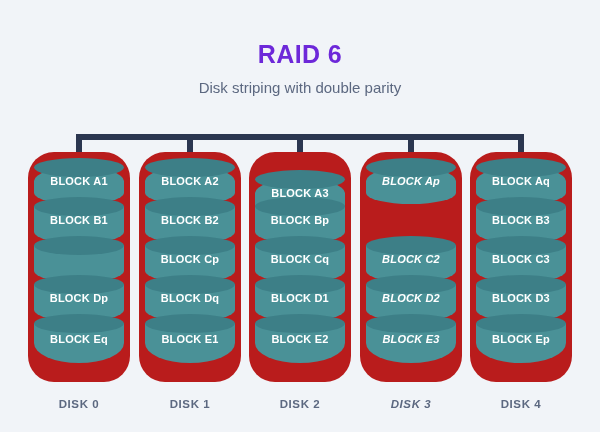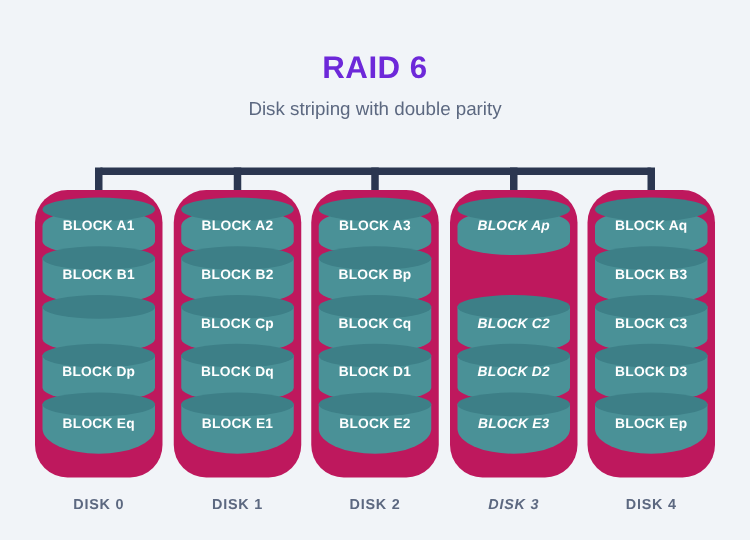--- a/index.html
+++ b/index.html
@@ -68,21 +68,21 @@
   .disk-col {
     position: absolute;
     top: 0;
     width: 102px;
     text-align: center;
   }
   .casing {
     position: relative;
     width: 102px;
     height: 230px;
-    background: #be185d;
+    background: #b91c1c;
     border-radius: 26px;
     box-sizing: border-box;
     padding-left: 20px;
   }
   .stack {
     position: absolute;
     left: 6px;
     top: 6px;
     width: 90px;
     height: 218px;
@@ -218,87 +218,87 @@
             <div class="cap"></div>
             <div class="label">BLOCK E1</div>
           </div>
         </div>
       </div>
       <div class="disk-label">DISK 1</div>
     </div>
     <div class="disk-col" style="left: 249px;">
       <div class="casing">
         <div class="stack">
+          <div class="blk first" style="top: 12px; z-index: 10;">
+            <div class="body"></div>
+            <div class="cap"></div>
+            <div class="label">BLOCK A3</div>
+          </div>
+          <div class="blk" style="top: 39px; z-index: 11;">
+            <div class="body"></div>
+            <div class="cap"></div>
+            <div class="label">BLOCK Bp</div>
+          </div>
+          <div class="blk" style="top: 78px; z-index: 12;">
+            <div class="body"></div>
+            <div class="cap"></div>
+            <div class="label">BLOCK Cq</div>
+          </div>
+          <div class="blk" style="top: 117px; z-index: 13;">
+            <div class="body"></div>
+            <div class="cap"></div>
+            <div class="label">BLOCK D1</div>
+          </div>
+          <div class="blk last" style="top: 156px; z-index: 14;">
+            <div class="body"></div>
+            <div class="cap"></div>
+            <div class="label">BLOCK E2</div>
+          </div>
+        </div>
+      </div>
+      <div class="disk-label">DISK 2</div>
+    </div>
+    <div class="disk-col" style="left: 360px; font-style: italic;">
+      <div class="casing">
+        <div class="stack">
           <div class="blk first" style="top: 0px; z-index: 10;">
             <div class="body"></div>
             <div class="cap"></div>
-            <div class="label">BLOCK A3</div>
+            <div class="label">BLOCK Ap</div>
+          </div>
+          <div class="blk" style="top: 78px; z-index: 12;">
+            <div class="body"></div>
+            <div class="cap"></div>
+            <div class="label">BLOCK C2</div>
+          </div>
+          <div class="blk" style="top: 117px; z-index: 13;">
+            <div class="body"></div>
+            <div class="cap"></div>
+            <div class="label">BLOCK D2</div>
+          </div>
+          <div class="blk last" style="top: 156px; z-index: 14;">
+            <div class="body"></div>
+            <div class="cap"></div>
+            <div class="label">BLOCK E3</div>
+          </div>
+        </div>
+      </div>
+      <div class="disk-label">DISK 3</div>
+    </div>
+    <div class="disk-col" style="left: 470px;">
+      <div class="casing">
+        <div class="stack">
+          <div class="blk first" style="top: 0px; z-index: 10;">
+            <div class="body"></div>
+            <div class="cap"></div>
+            <div class="label">BLOCK Aq</div>
           </div>
           <div class="blk" style="top: 39px; z-index: 11;">
             <div class="body"></div>
             <div class="cap"></div>
-            <div class="label">BLOCK Bp</div>
-          </div>
-          <div class="blk" style="top: 78px; z-index: 12;">
-            <div class="body"></div>
-            <div class="cap"></div>
-            <div class="label">BLOCK Cq</div>
-          </div>
-          <div class="blk" style="top: 117px; z-index: 13;">
-            <div class="body"></div>
-            <div class="cap"></div>
-            <div class="label">BLOCK D1</div>
-          </div>
-          <div class="blk last" style="top: 156px; z-index: 14;">
-            <div class="body"></div>
-            <div class="cap"></div>
-            <div class="label">BLOCK E2</div>
-          </div>
-        </div>
-      </div>
-      <div class="disk-label">DISK 2</div>
-    </div>
-    <div class="disk-col" style="left: 360px; font-style: italic;">
-      <div class="casing">
-        <div class="stack">
-          <div class="blk first" style="top: 0px; z-index: 10;">
-            <div class="body"></div>
-            <div class="cap"></div>
-            <div class="label">BLOCK Ap</div>
-          </div>
-          <div class="blk" style="top: 78px; z-index: 12;">
-            <div class="body"></div>
-            <div class="cap"></div>
-            <div class="label">BLOCK C2</div>
-          </div>
-          <div class="blk" style="top: 117px; z-index: 13;">
-            <div class="body"></div>
-            <div class="cap"></div>
-            <div class="label">BLOCK D2</div>
-          </div>
-          <div class="blk last" style="top: 156px; z-index: 14;">
-            <div class="body"></div>
-            <div class="cap"></div>
-            <div class="label">BLOCK E3</div>
-          </div>
-        </div>
-      </div>
-      <div class="disk-label">DISK 3</div>
-    </div>
-    <div class="disk-col" style="left: 470px;">
-      <div class="casing">
-        <div class="stack">
-          <div class="blk first" style="top: 0px; z-index: 10;">
-            <div class="body"></div>
-            <div class="cap"></div>
-            <div class="label">BLOCK Aq</div>
-          </div>
-          <div class="blk" style="top: 39px; z-index: 11;">
-            <div class="body"></div>
-            <div class="cap"></div>
             <div class="label">BLOCK B3</div>
           </div>
           <div class="blk" style="top: 78px; z-index: 12;">
             <div class="body"></div>
             <div class="cap"></div>
             <div class="label">BLOCK C3</div>
           </div>
           <div class="blk" style="top: 117px; z-index: 13;">
             <div class="body"></div>
             <div class="cap"></div>

